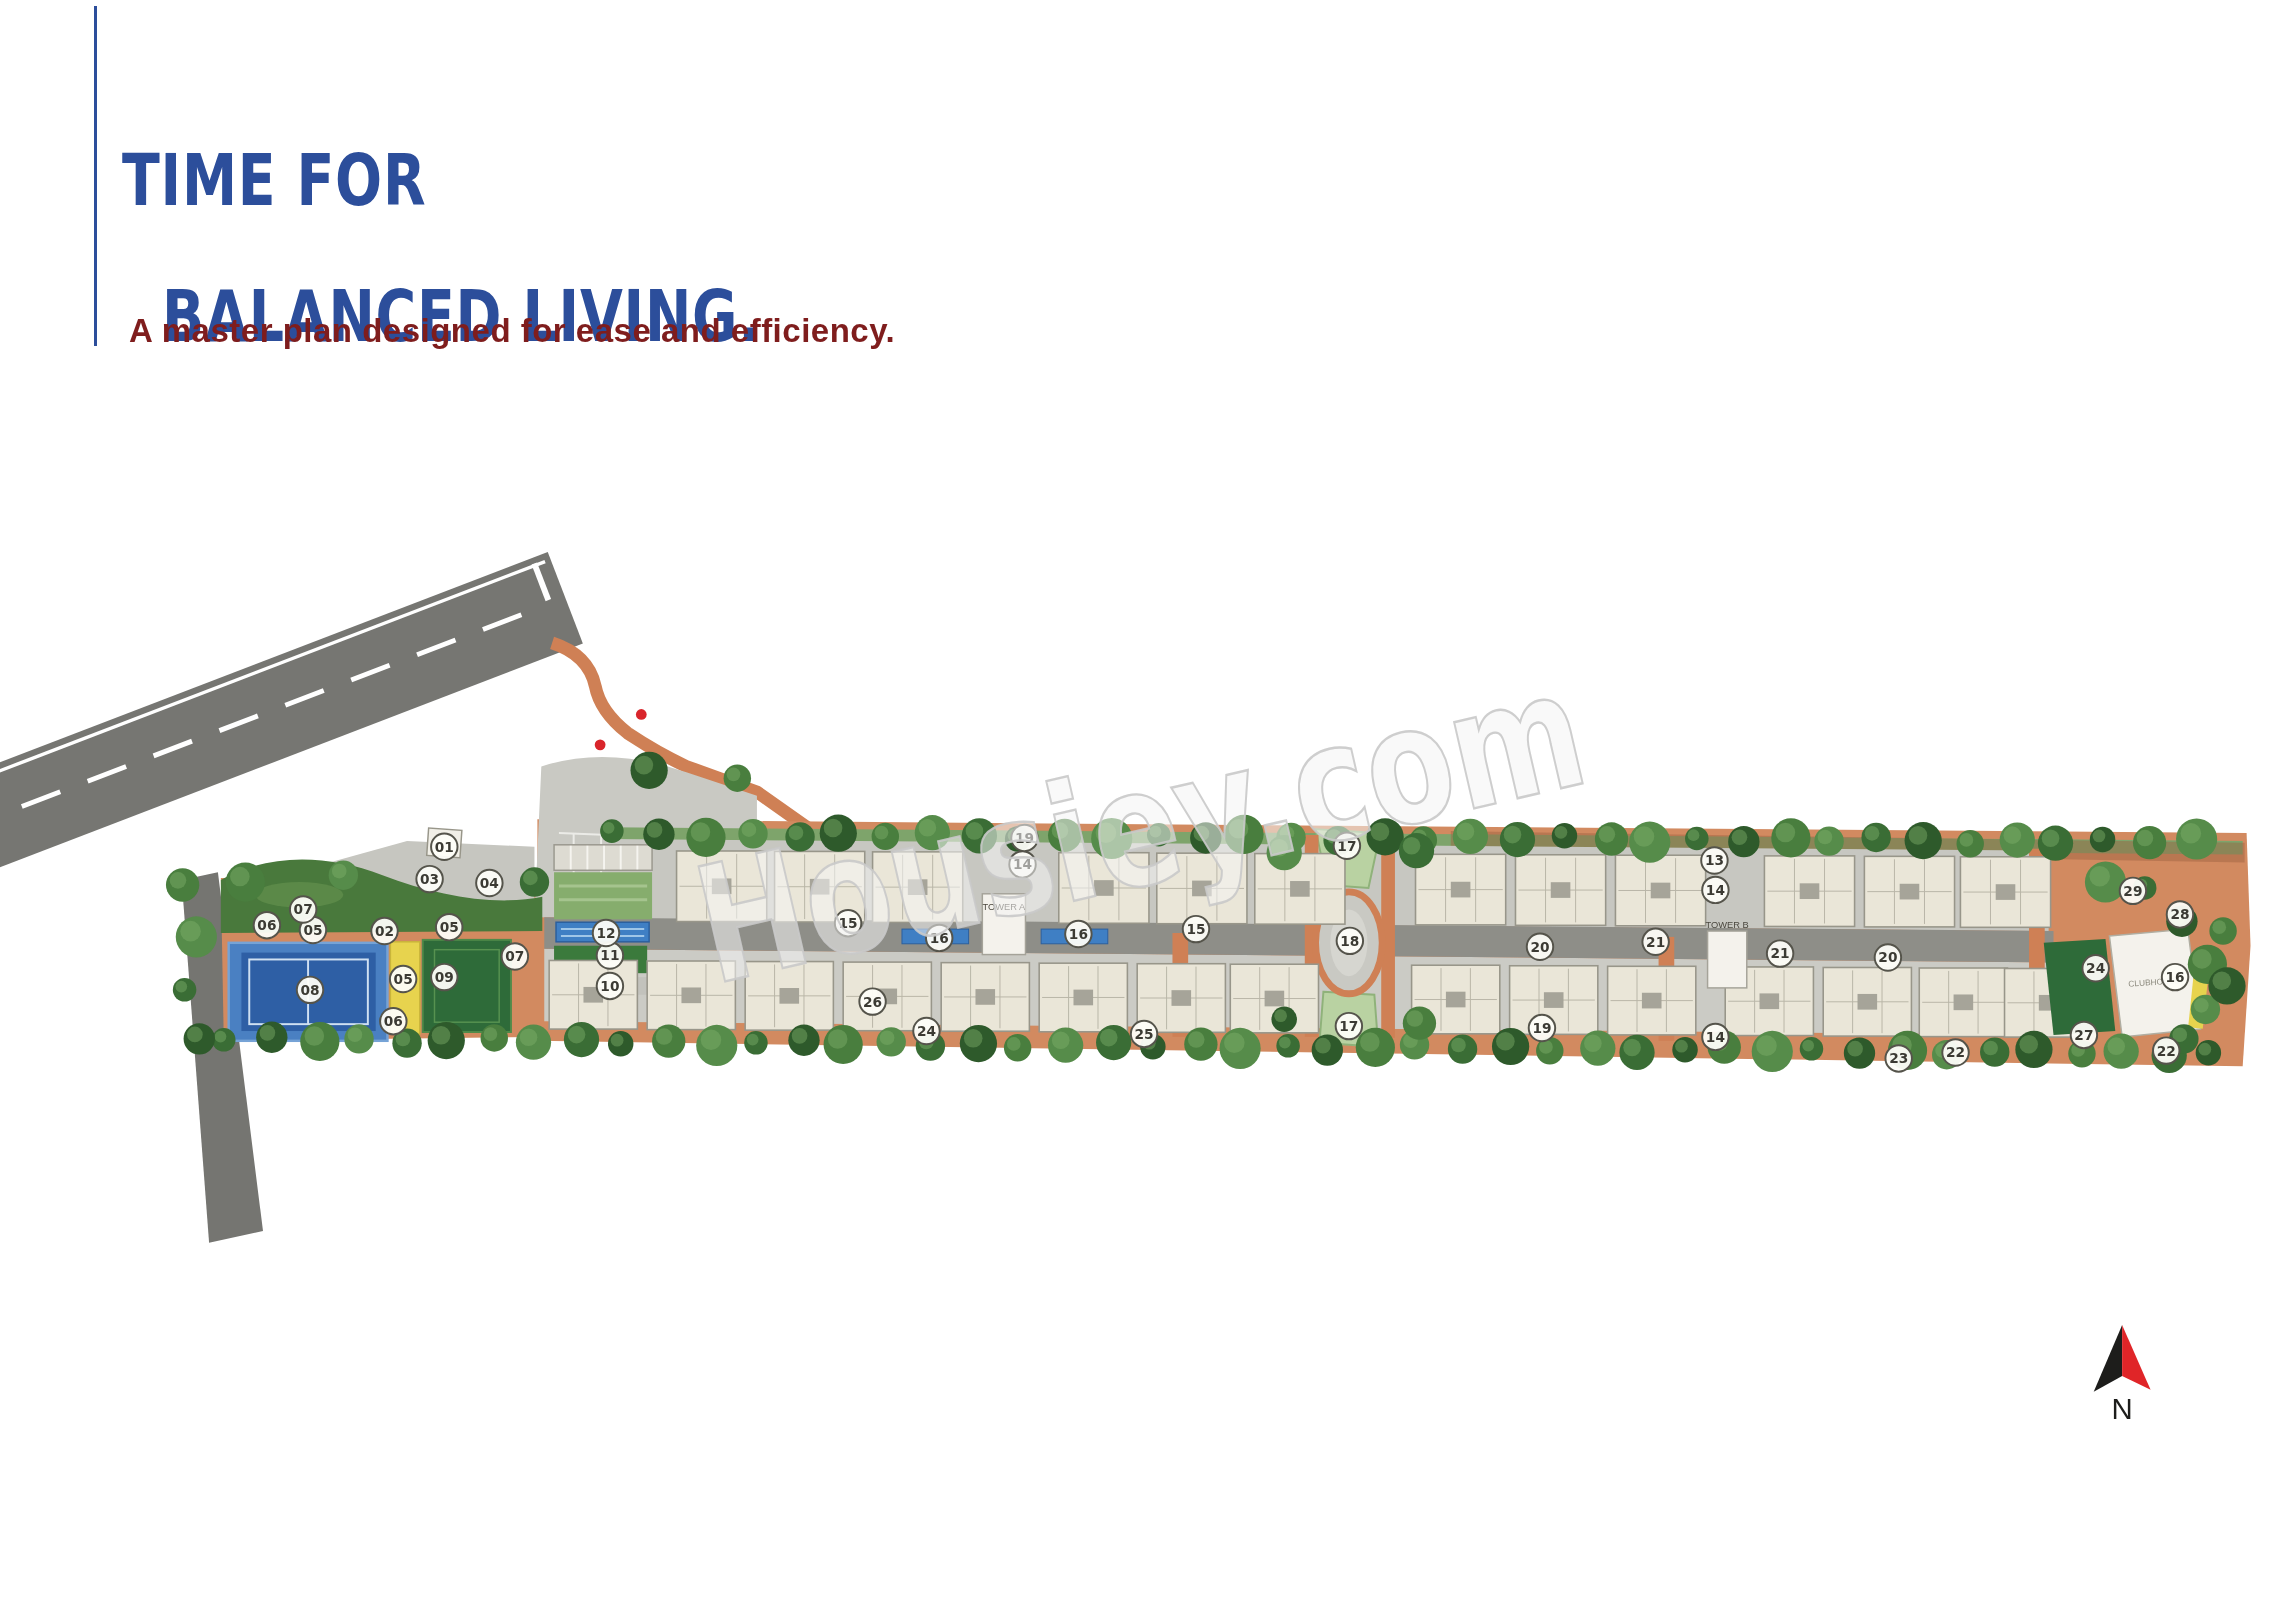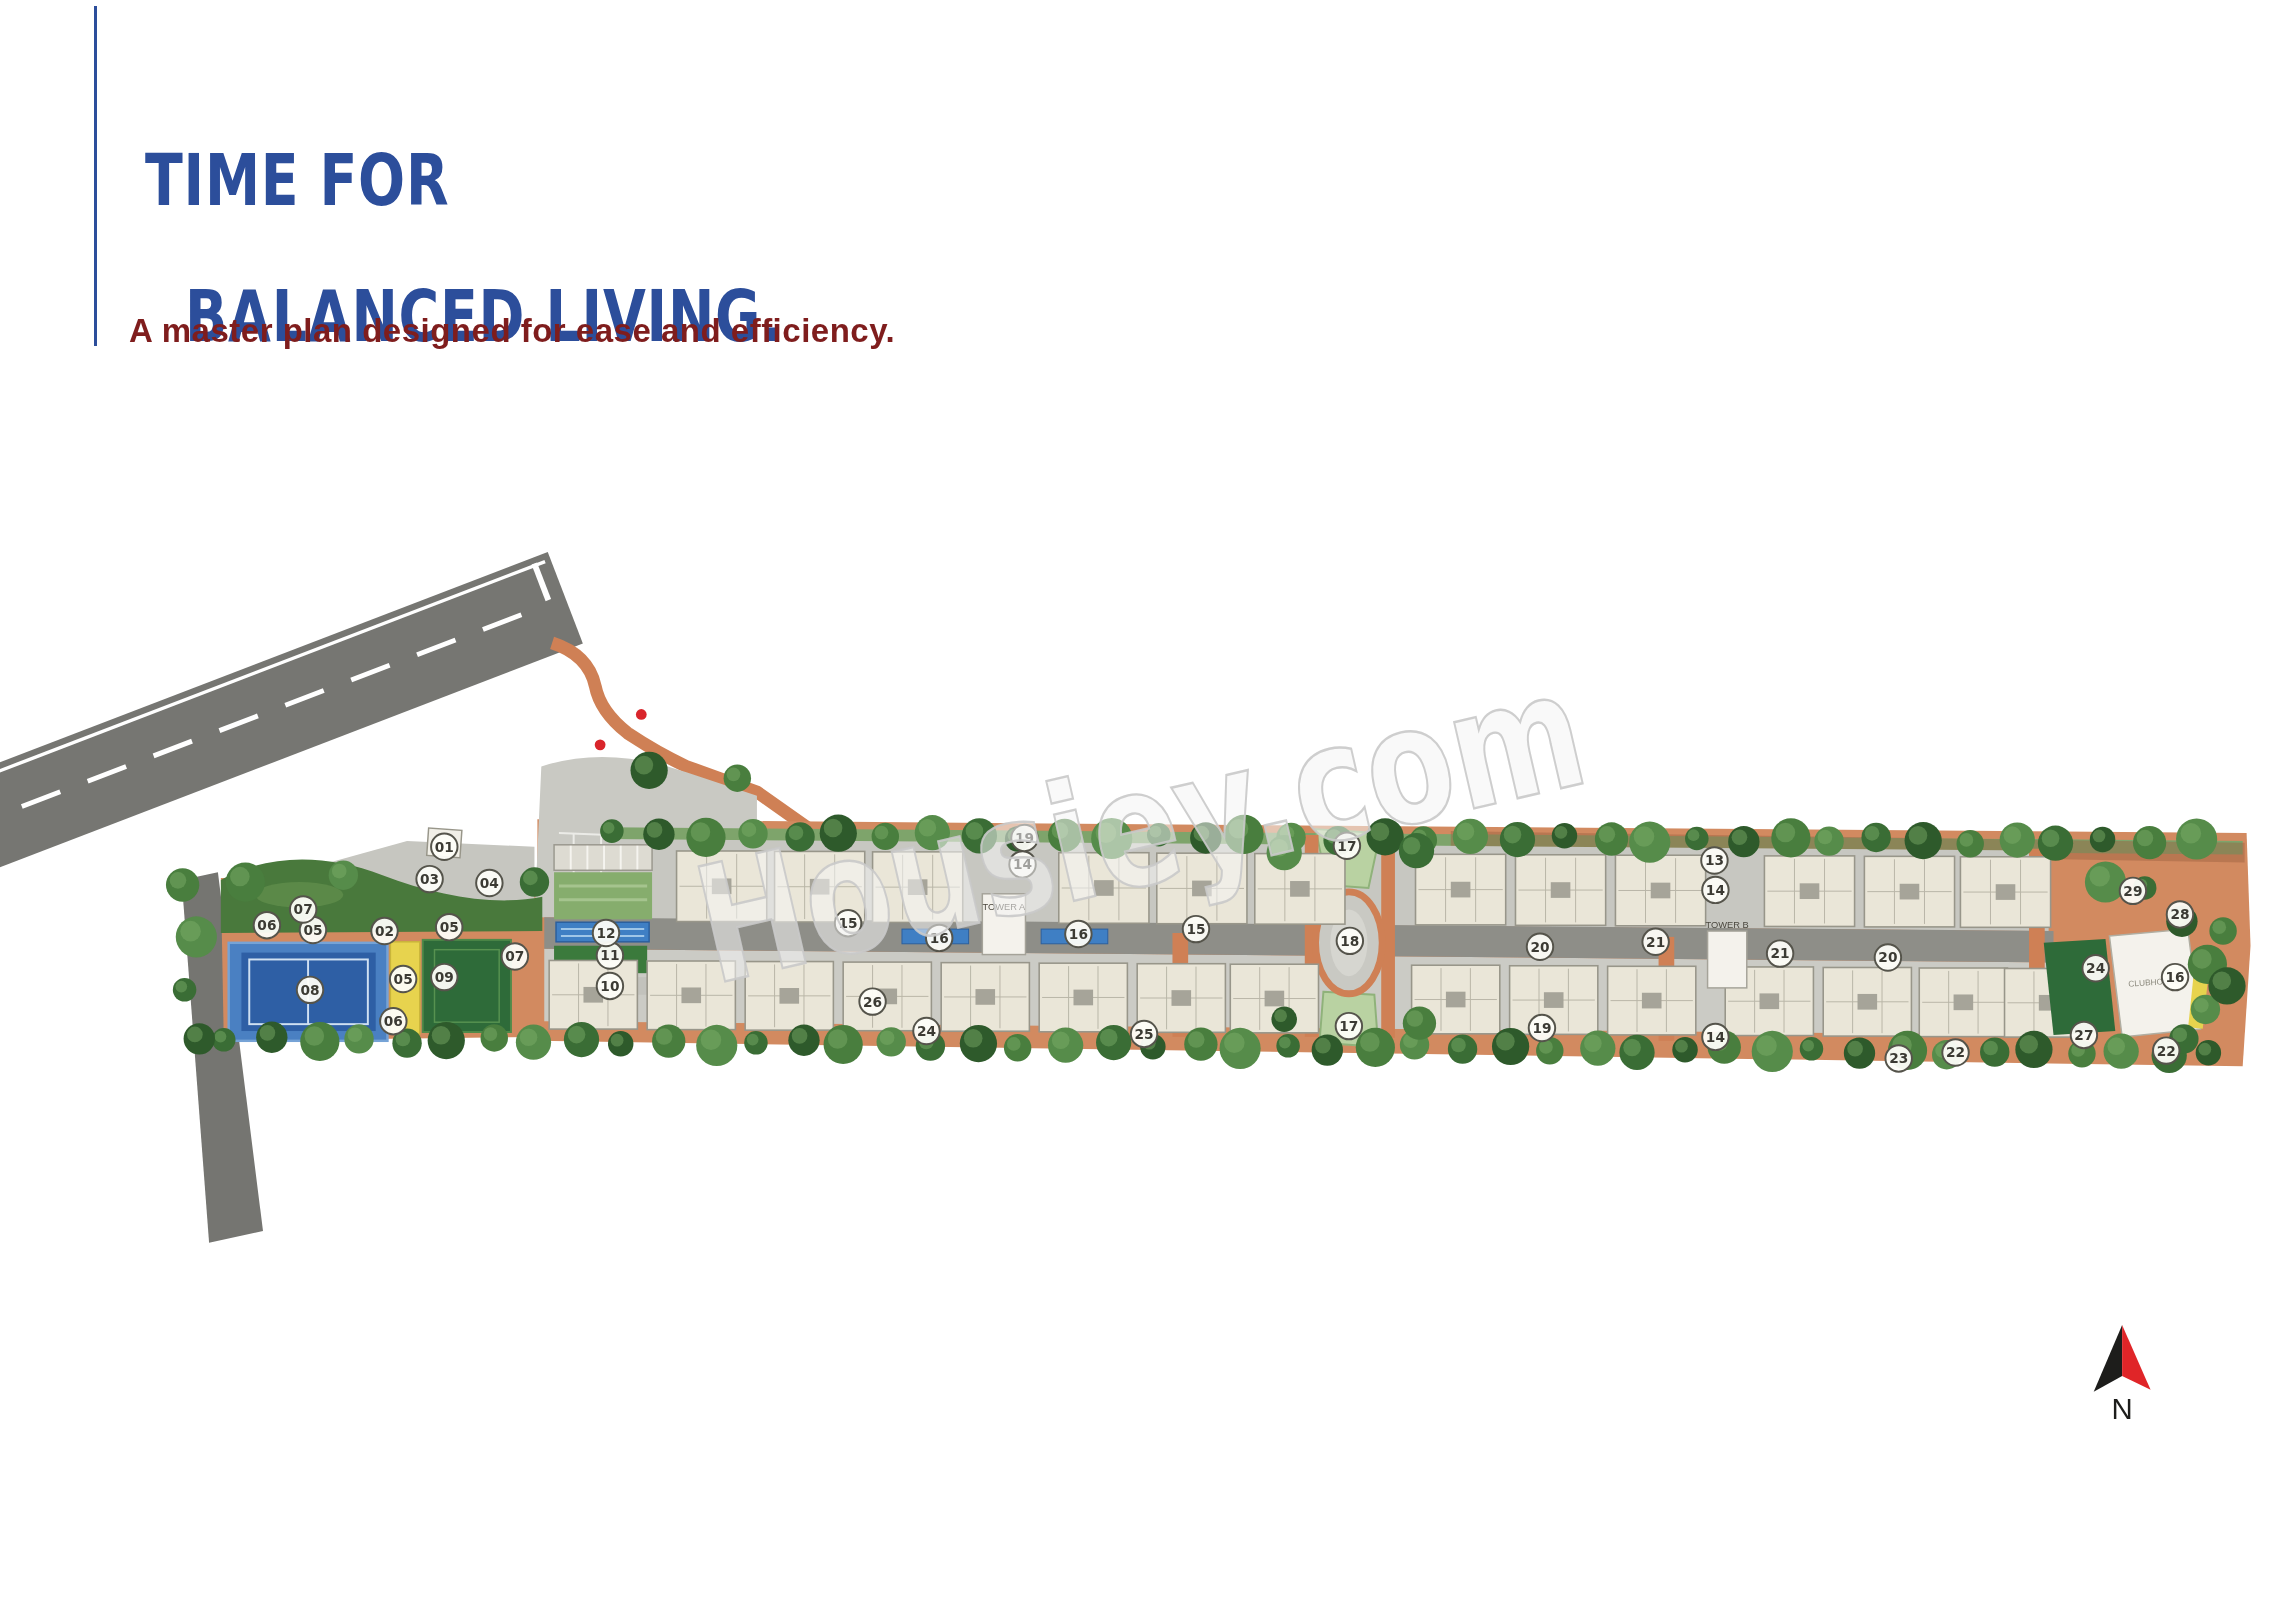--- a/index.html
+++ b/index.html
@@ -1,19 +1,19 @@
 <!DOCTYPE html>
 <html><head>
 <meta charset="utf-8">
 <style>
   html,body{margin:0;padding:0;background:#ffffff;}
   body{width:2293px;height:1621px;position:relative;overflow:hidden;
        font-family:"Liberation Sans", sans-serif;}
   .accent-line{position:absolute;left:94px;top:5.9px;width:2.9px;height:340px;background:#2c4e9b;}
-  .header{position:absolute;left:145px;top:147px;}
+  .header{position:absolute;left:122px;top:147px;}
   .title{color:#2c4e9b;font-family:"DejaVu Sans", sans-serif;font-weight:bold;
          font-size:71px;line-height:68px;letter-spacing:1px;
          transform:scaleX(0.78);transform-origin:left top;white-space:pre;}
   .subtitle{position:absolute;left:129px;top:312px;color:#7f1d1d;font-weight:bold;
             font-size:33px;letter-spacing:0.5px;white-space:pre;}
   #plan-svg{position:absolute;left:0;top:0;}
   .marker-txt{font-family:"DejaVu Sans", sans-serif;font-weight:bold;}
 </style>
 </head>
 <body>

